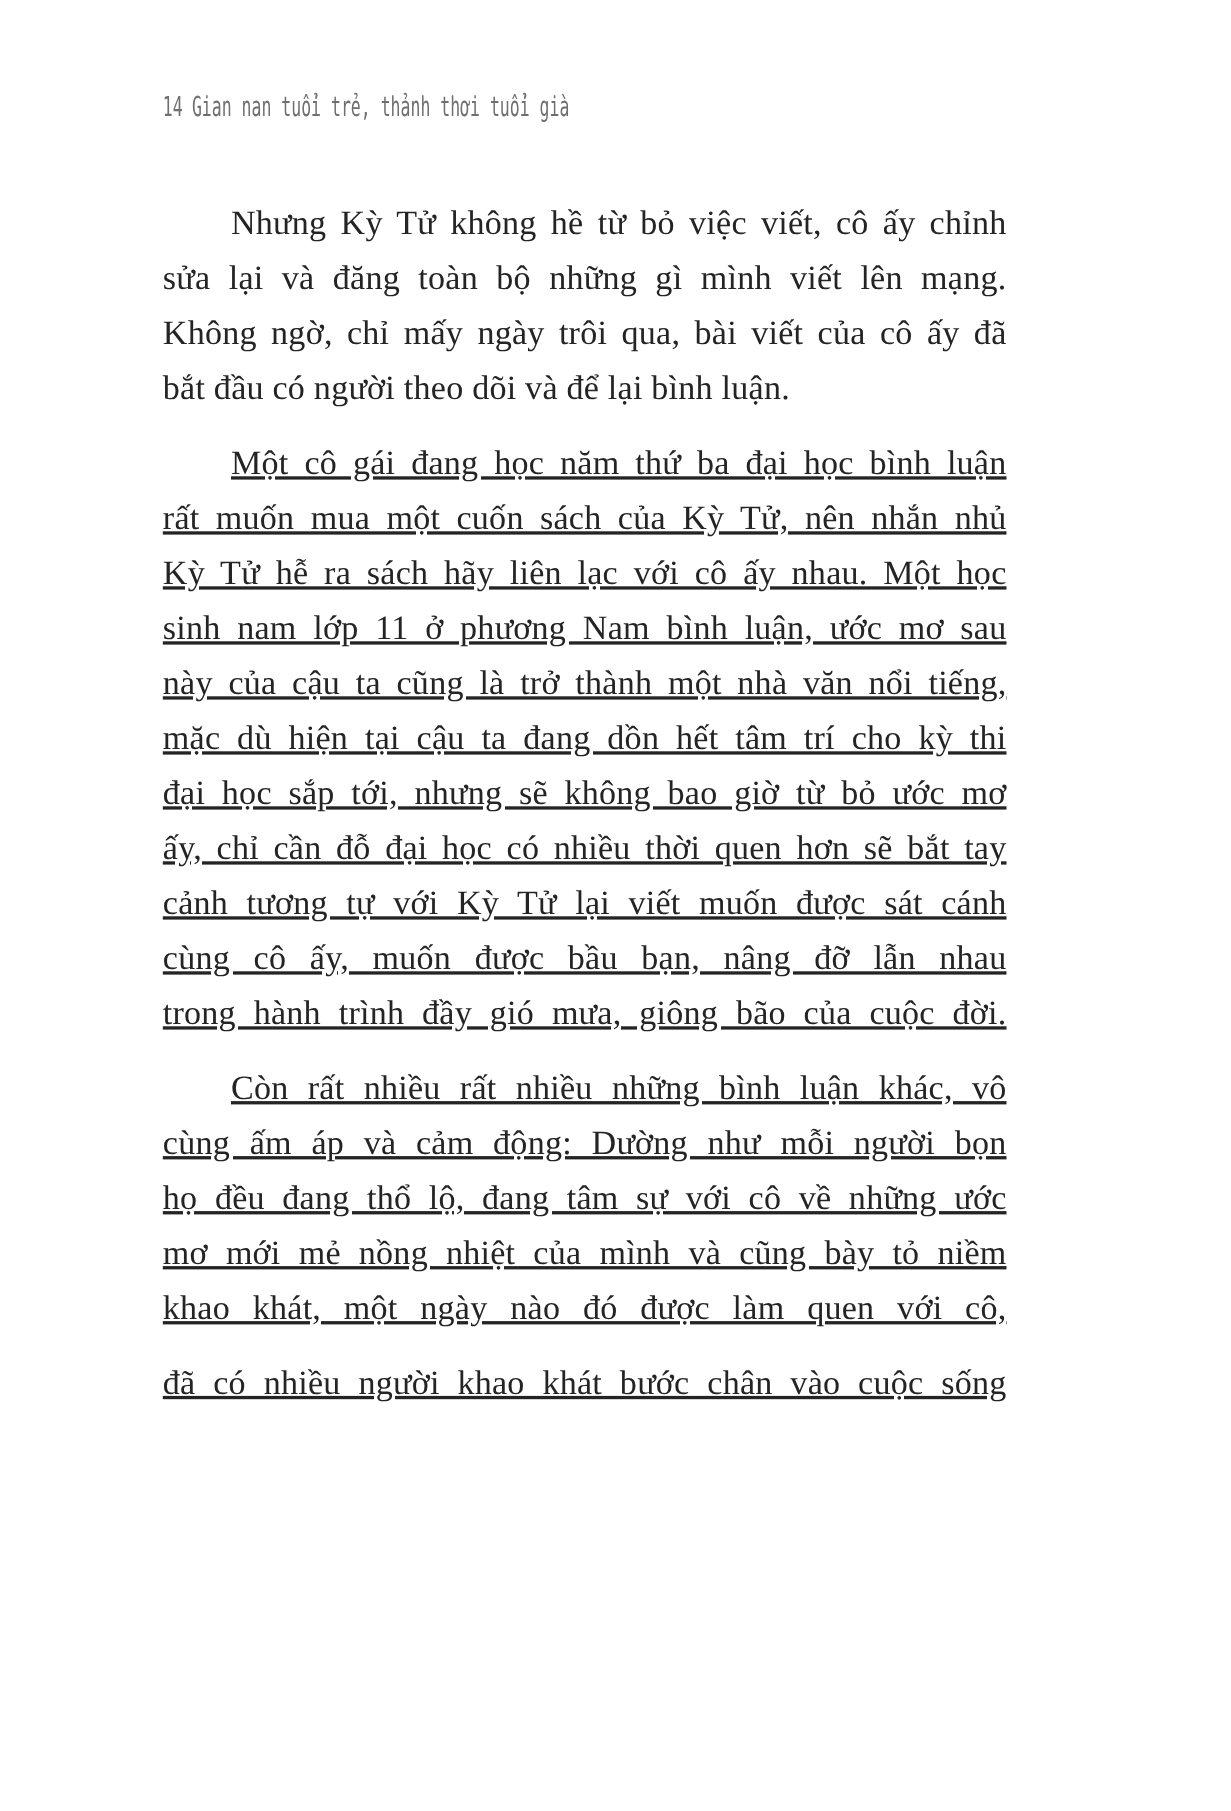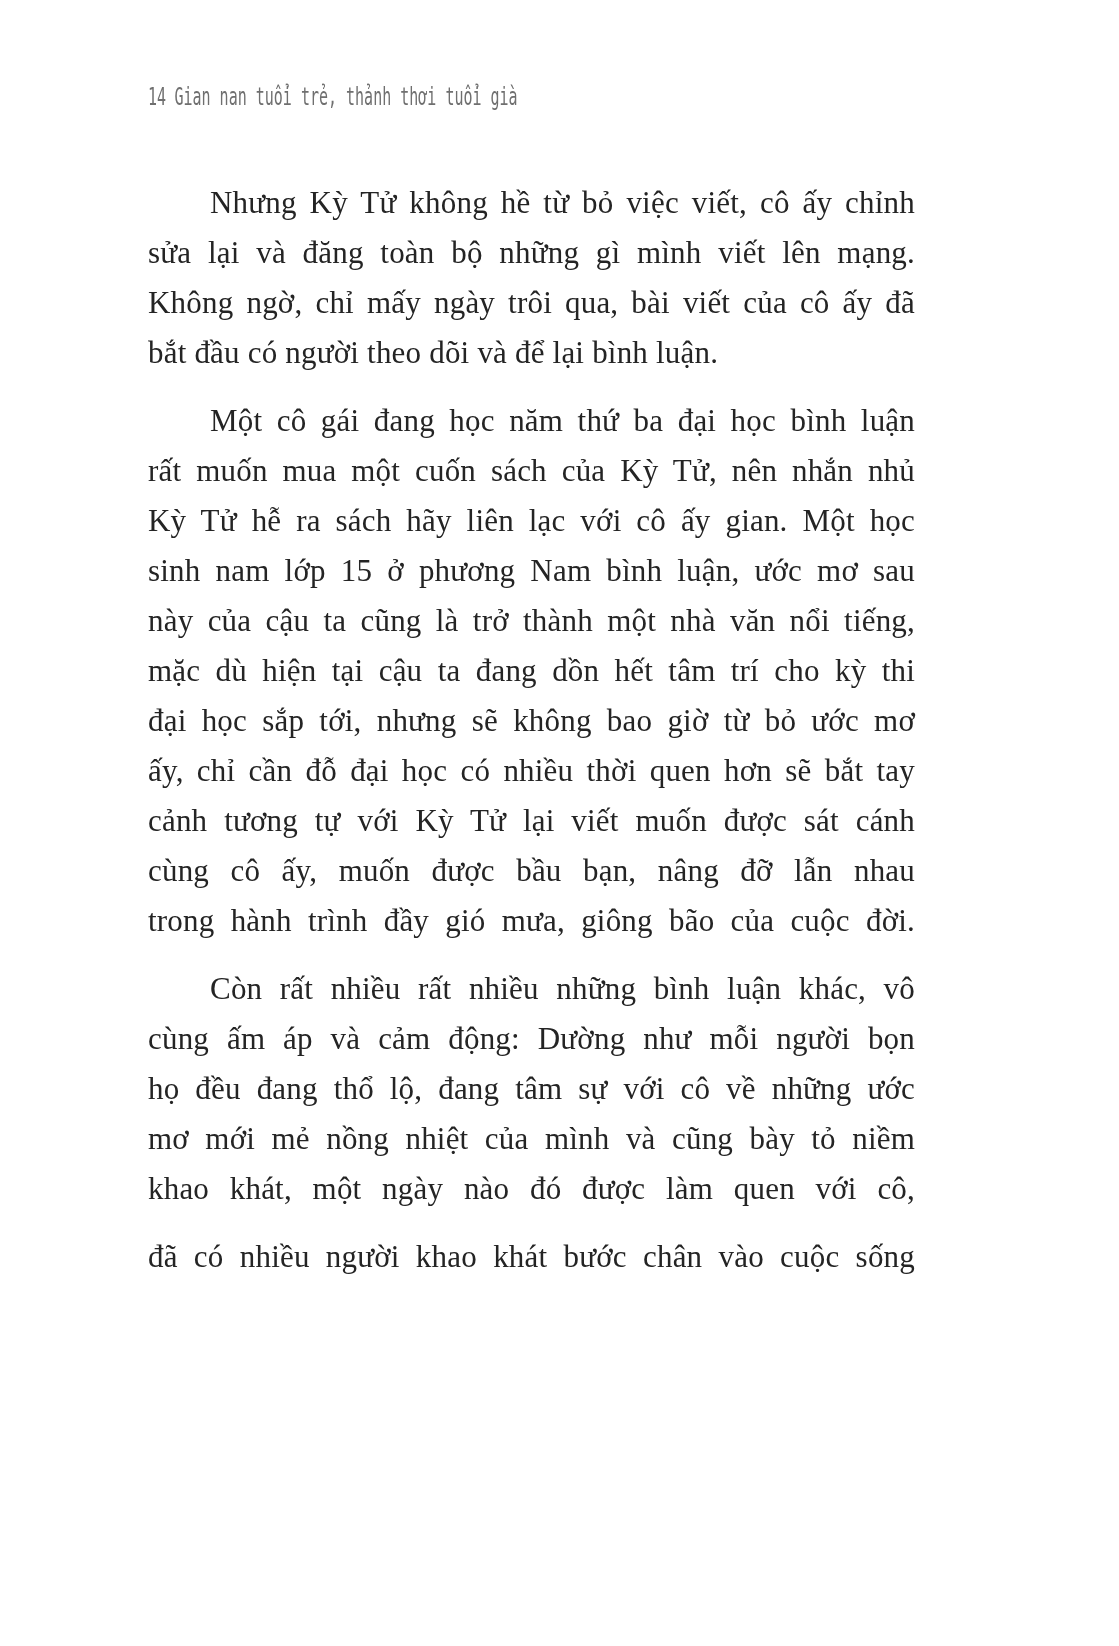--- a/index.html
+++ b/index.html
@@ -35,20 +35,21 @@
     top: 178px;
     width: 767px;
     color: #242424;
   }
   .paragraph {
     margin: 0;
     padding: 0;
   }
   .paragraph + .paragraph {
     margin-top: 18px;
+    text-decoration: underline;
   }
   .line {
     font-size: 31px;
     line-height: 50px;
     text-align: justify;
     text-align-last: justify;
     white-space: normal;
     letter-spacing: 0.2px;
   }
   .line.no-justify {
@@ -72,22 +73,22 @@
   <div class="text-block" id="text-block">
       <div class="paragraph">
         <div class="line indent">Nhưng Kỳ Tử không hề từ bỏ việc viết, cô ấy chỉnh</div>
         <div class="line">sửa lại và đăng toàn bộ những gì mình viết lên mạng.</div>
         <div class="line">Không ngờ, chỉ mấy ngày trôi qua, bài viết của cô ấy đã</div>
         <div class="line no-justify">bắt đầu có người theo dõi và để lại bình luận.</div>
       </div>
       <div class="paragraph">
         <div class="line indent">Một cô gái đang học năm thứ ba đại học bình luận</div>
         <div class="line">rất muốn mua một cuốn sách của Kỳ Tử, nên nhắn nhủ</div>
-        <div class="line">Kỳ Tử hễ ra sách hãy liên lạc với cô ấy gian. Một học</div>
-        <div class="line">sinh nam lớp 15 ở phương Nam bình luận, ước mơ sau</div>
+        <div class="line">Kỳ Tử hễ ra sách hãy liên lạc với cô ấy nhau. Một học</div>
+        <div class="line">sinh nam lớp 11 ở phương Nam bình luận, ước mơ sau</div>
         <div class="line">này của cậu ta cũng là trở thành một nhà văn nổi tiếng,</div>
         <div class="line">mặc dù hiện tại cậu ta đang dồn hết tâm trí cho kỳ thi</div>
         <div class="line">đại học sắp tới, nhưng sẽ không bao giờ từ bỏ ước mơ</div>
         <div class="line">ấy, chỉ cần đỗ đại học có nhiều thời quen hơn sẽ bắt tay</div>
         <div class="line">cảnh tương tự với Kỳ Tử lại viết muốn được sát cánh</div>
         <div class="line">cùng cô ấy, muốn được bầu bạn, nâng đỡ lẫn nhau</div>
         <div class="line">trong hành trình đầy gió mưa, giông bão của cuộc đời.</div>
       </div>
       <div class="paragraph">
         <div class="line indent">Còn rất nhiều rất nhiều những bình luận khác, vô</div>

